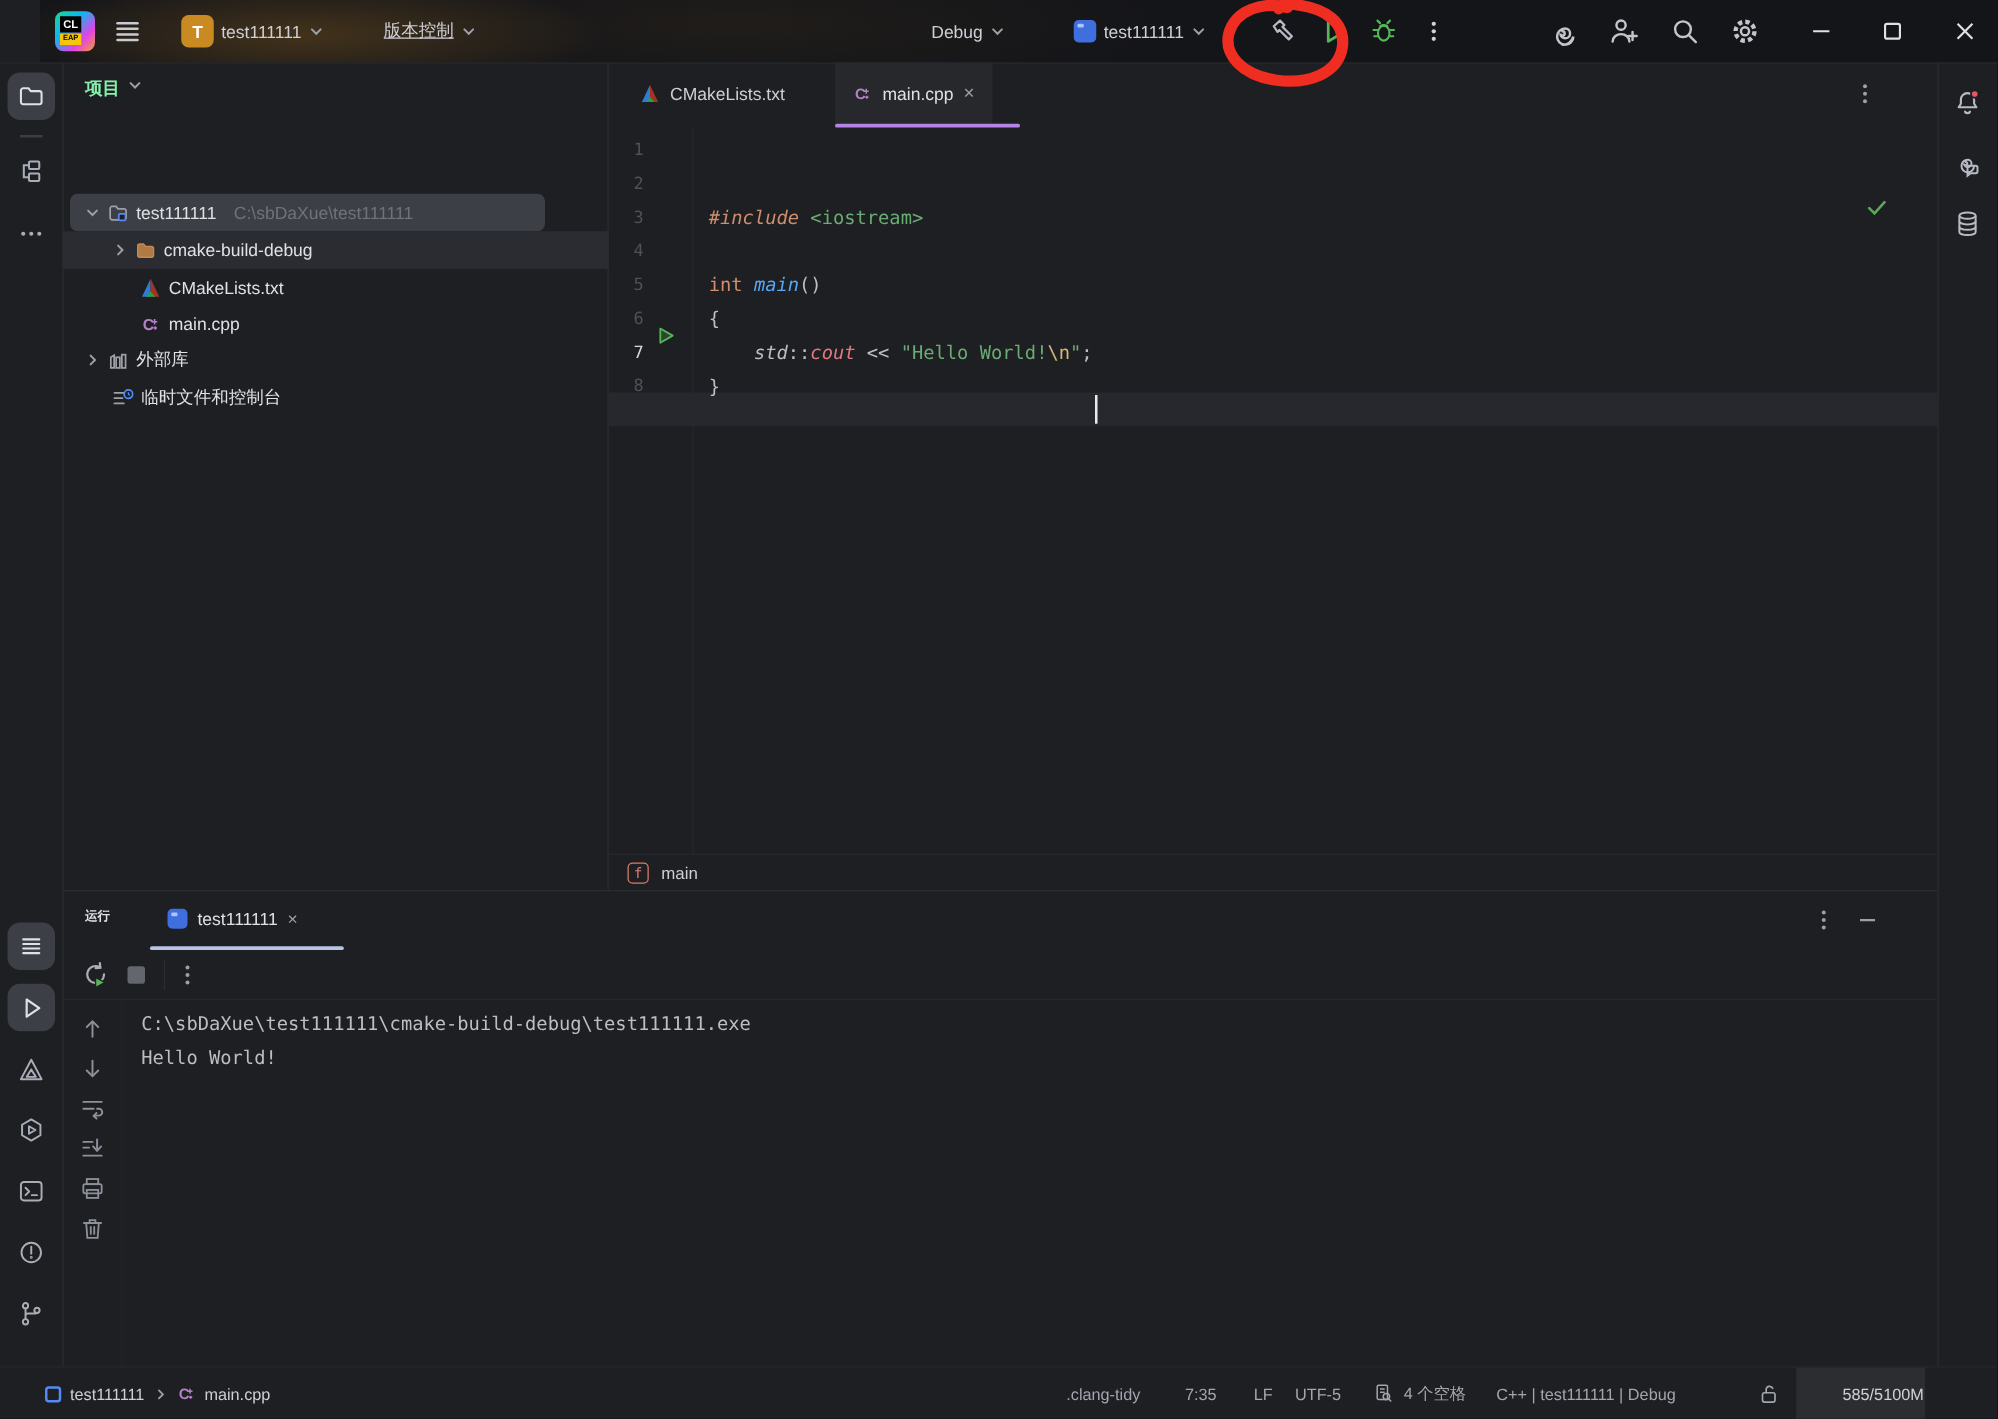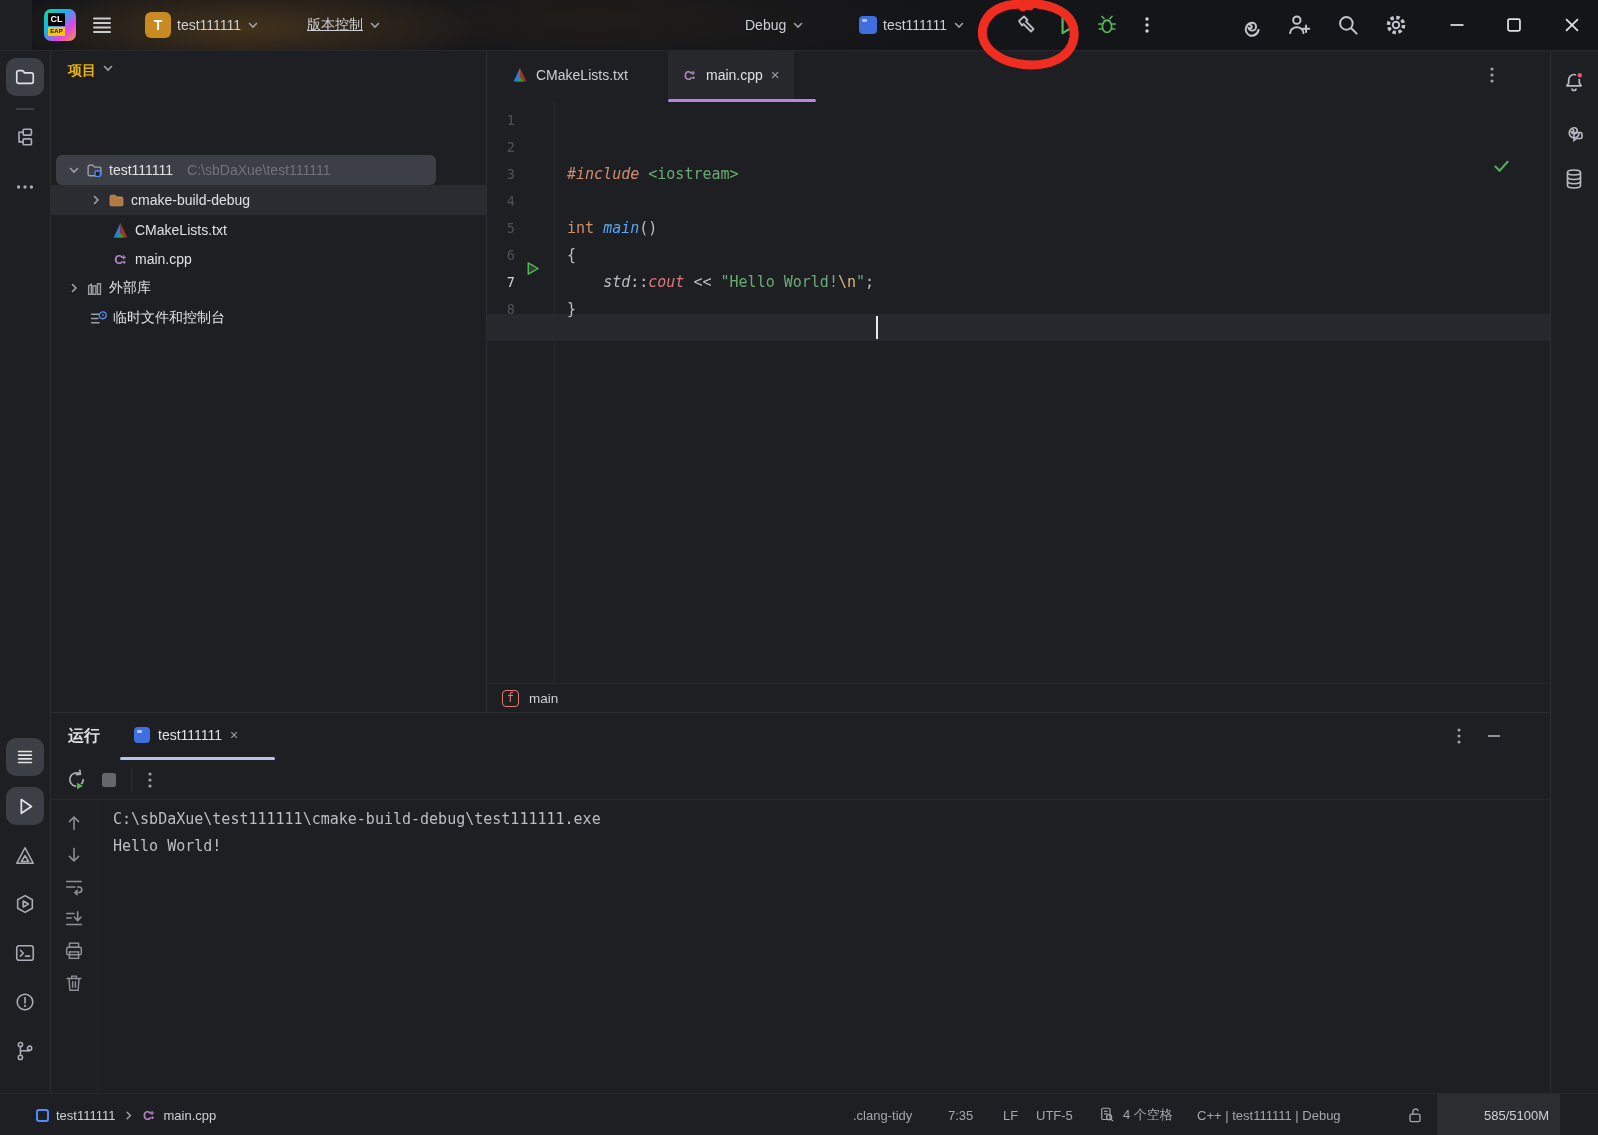--- a/index.html
+++ b/index.html
@@ -33,21 +33,21 @@
 
   
   #leftstrip { left:0; top:50px; width:50px; height:1043px; background:#1e1f22; }
   .strip-btn { position:absolute; left:6px; width:38px; height:38px; border-radius:10px;
     display:flex; align-items:center; justify-content:center; color:#a8adb8; }
   .strip-btn.active { background:#3c3f45; color:#dfe1e5; }
 
   
   #project { left:50px; top:50px; width:437px; height:662px; }
   .pp-header { position:absolute; left:18px; top:12px; display:flex; gap:6px; align-items:flex-start;
-    font-weight:bold; color:#eab308; font-size:14px; }
+    font-weight:bold; color:#86efac; font-size:14px; }
   .tree-row { position:absolute; display:flex; align-items:center; gap:6px; height:30px; font-size:14px; color:#dfe1e5; }
   .sel-band  { position:absolute; left:6px; top:105px; width:380px; height:30px; background:#3c3f45; border-radius:6px; }
   .hover-band{ position:absolute; left:0; top:135px; width:437px; height:30px; background:#2a2c31; }
   .path { color:#6f737a; margin-left:8px; }
 
   
   #editor { left:487px; top:50px; width:1063px; height:662px; }
   .tab { position:absolute; top:0; height:49px; display:flex; align-items:center; gap:8px; padding:0 14px; font-size:14px; color:#ced0d6; }
   .tab.active { background:#26282c; color:#dfe1e5; }
   .tab-underline { position:absolute; top:49px; height:3px; background:#b584e6; border-radius:2px; }
@@ -70,21 +70,21 @@
   .tok.cout { color:#e0787f; font-style:italic; }
   .caret { position:absolute; left:389px; top:214px; width:2px; height:23px; background:#e8eaee; }
   .run-gutter { position:absolute; left:37px; top:158px; }
   .breadcrumb { position:absolute; left:0; top:633px; width:1063px; height:29px; border-top:1px solid #26282d;
     display:flex; align-items:center; gap:10px; padding-left:15px; font-size:13.5px; color:#ced0d6; }
   .f-ico { width:17px; height:17px; border:1.4px solid #e07a70; border-radius:4px; color:#e07a70;
     font-size:11.5px; display:flex; align-items:center; justify-content:center; font-family:"DejaVu Sans Mono", monospace; }
 
   
   #runpanel { left:50px; top:712px; width:1500px; height:381px; }
-  .rp-title { position:absolute; left:18px; top:14px; font-weight:bold; color:#dfe1e5; font-size:16px; }
+  .rp-title { position:absolute; left:18px; top:14px; font-weight:bold; color:#dfe1e5; font-size:10px; }
   .rp-tab { position:absolute; left:70px; top:0; height:46px; display:flex; align-items:center; gap:8px; padding:0 14px; font-size:14px; color:#dfe1e5; }
   .rp-underline { position:absolute; left:70px; top:45px; height:3px; width:155px; background:#b9c3e3; border-radius:2px; }
   .rp-toolbar { position:absolute; left:0; top:48px; width:1500px; height:40px; border-bottom:1px solid #26282d; }
   .console-toolbar-sep { position:absolute; left:47px; top:88px; width:1px; height:293px; background:#232529; }
   #console { position:absolute; left:63px; top:94px; font-family:"DejaVu Sans Mono", monospace;
     font-size:15px; line-height:27px; color:#bcbec4; white-space:pre; }
 
   
   #rightstrip { left:1550px; top:50px; width:48px; height:1043px; background:#1e1f22; }
 
@@ -619,21 +619,21 @@
         <span>C++ | test111111 | Debug</span>
       </div>
     <div class="sb-item" style="left:1405px;">
       <svg width="20" height="20" viewBox="0 0 24 24">
         <g stroke="#a2a6af" stroke-width="1.6" fill="none" stroke-linecap="round">
           <rect x="6" y="11" width="12" height="9" rx="2"></rect>
           <path d="M9.5 11 V8.2 a3.3 3.3 0 0 1 6.3 -1.4"></path>
         </g>
       </svg>
     </div>
-    <div class="sb-item mem" style="left:1437px; width:123px;padding-left:36px;">
+    <div class="sb-item mem" style="left:1437px; width:103px;padding-left:36px;">
       <span>585/5100M</span>
     </div>
   </div>
 
   <div class="divider" style="left:50px; top:50px; width:1px; height:1043px;"></div>
   <div class="divider" style="left:486px; top:50px; width:1px; height:662px;"></div>
   <div class="divider" style="left:1550px; top:50px; width:1px; height:1043px;"></div>
   <div class="divider" style="left:50px; top:712px; width:1500px; height:1px;"></div>
   <div class="divider" style="left:0; top:50px; width:1598px; height:1px; background:#26282d;"></div>
 

